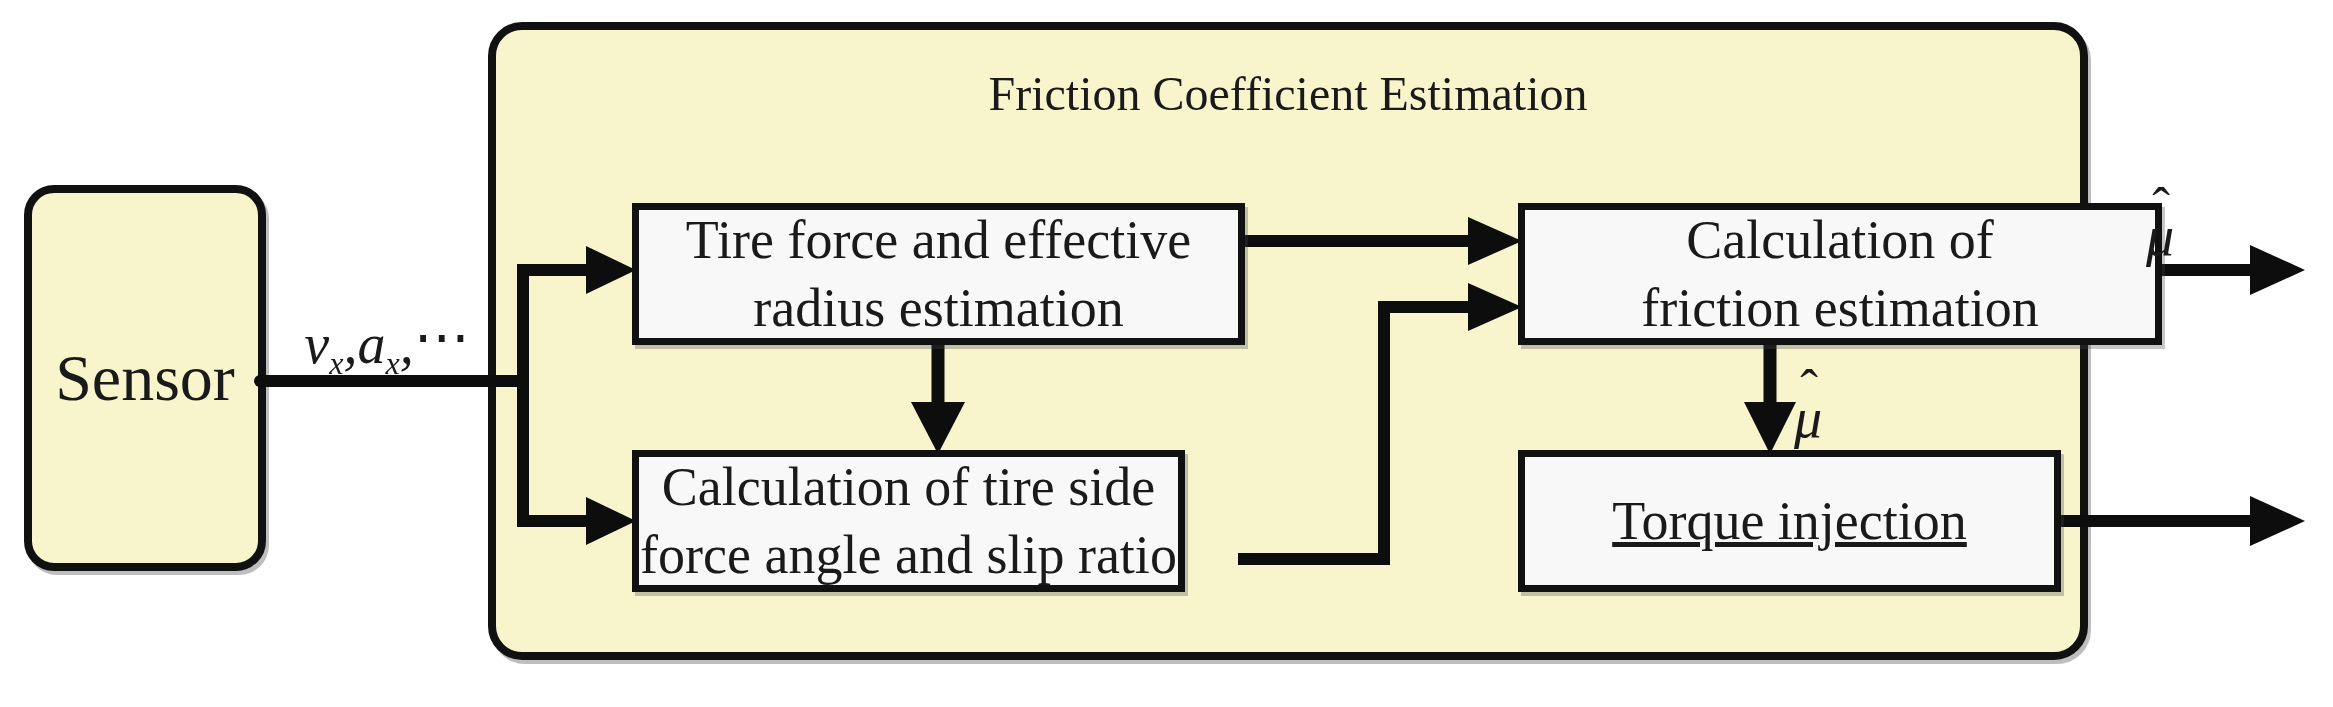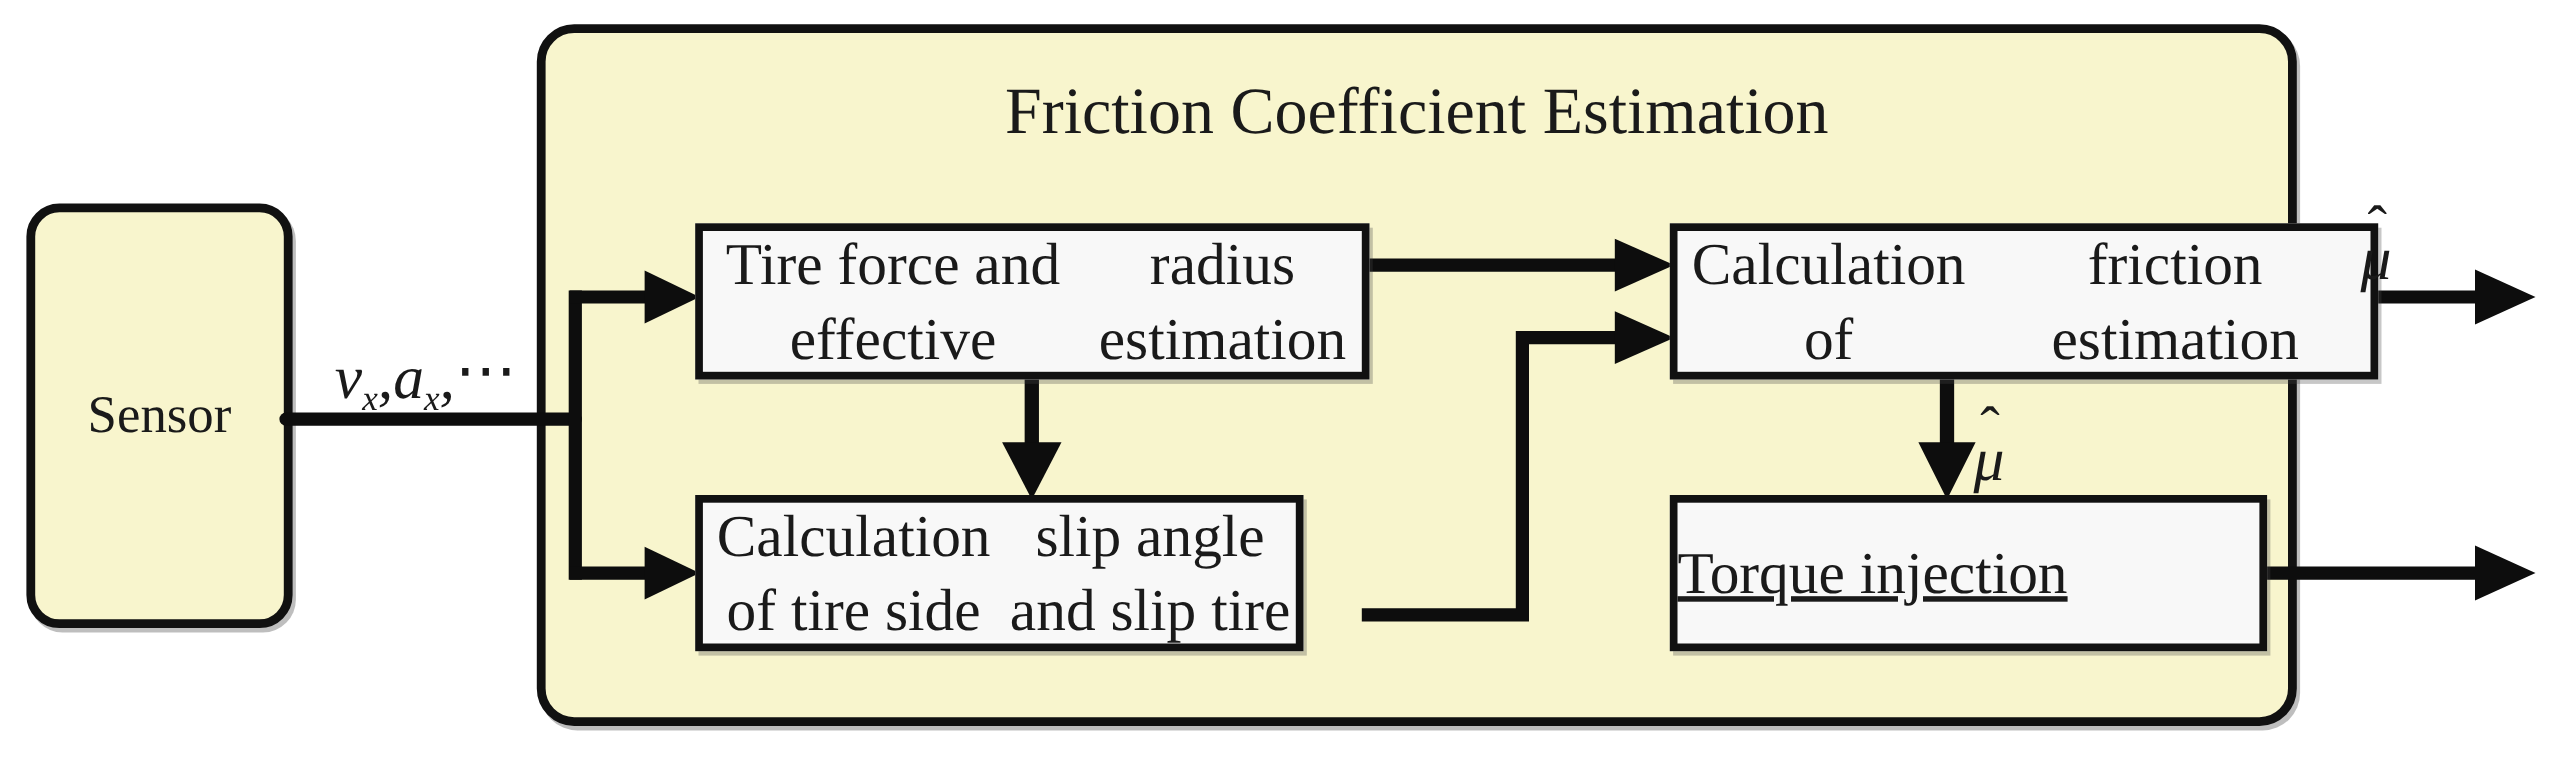--- a/index.html
+++ b/index.html
@@ -30,62 +30,63 @@
     border: 8px solid var(--border-color);
     border-radius: 34px;
     box-shadow: 3px 4px 0 rgba(70,70,70,0.35);
     z-index: 1;
   }
   .panel-title {
     position: absolute;
     left: 0; top: 38px;
     width: 100%;
     text-align: center;
-    font-size: 60px;
+    font-size: 48px;
     line-height: 1.1;
     color: var(--text-color);
   }
 
   
   .sensor-box {
     position: absolute;
     left: 24px; top: 185px;
     width: 242px; height: 386px;
     background: var(--panel-fill);
     border: 8px solid var(--border-color);
     border-radius: 30px;
     box-shadow: 3px 4px 0 rgba(70,70,70,0.35);
     z-index: 1;
     display: flex;
     flex-direction: row;
     align-items: center;
     justify-content: center;
-    font-size: 48px;
+    font-size: 66px;
     line-height: 1.35;
     text-align: center;
   }
 
   
   svg.wires {
     position: absolute;
     left: 0; top: 0;
     width: 2333px; height: 707px;
     z-index: 2;
   }
 
   
   .block {
     position: absolute;
     background: var(--block-fill);
     border: 7px solid var(--border-color);
     box-shadow: 3px 4px 0 rgba(70,70,70,0.3);
     z-index: 3;
     display: flex;
-    flex-direction: row;
+    flex-direction: column;
     align-items: center;
+    justify-content: center;
     text-align: center;
     font-size: 54px;
     line-height: 1.26;
   }
   .block-tire     { left: 632px;  top: 203px; width: 613px; height: 142px; }
   .block-slip     { left: 632px;  top: 450px; width: 553px; height: 142px; }
   .block-friction { left: 1518px; top: 203px; width: 644px; height: 142px; }
   .block-torque   { left: 1518px; top: 450px; width: 543px; height: 142px; text-decoration: underline; }
 
   
@@ -167,21 +168,21 @@
     <polygon points="2250,496 2250,546 2305,521" stroke="none"></polygon>
   </svg>
 
   <div class="block block-tire">
     <span>Tire force and effective</span>
     <span>radius estimation</span>
   </div>
 
   <div class="block block-slip">
     <span>Calculation of tire side</span>
-    <span>slip angle and slip tire</span>
+    <span>force angle and slip ratio</span>
   </div>
 
   <div class="block block-friction">
     <span>Calculation of</span>
     <span>friction estimation</span>
   </div>
 
   <div class="block block-torque">
     <span>Torque injection</span>
   </div>

